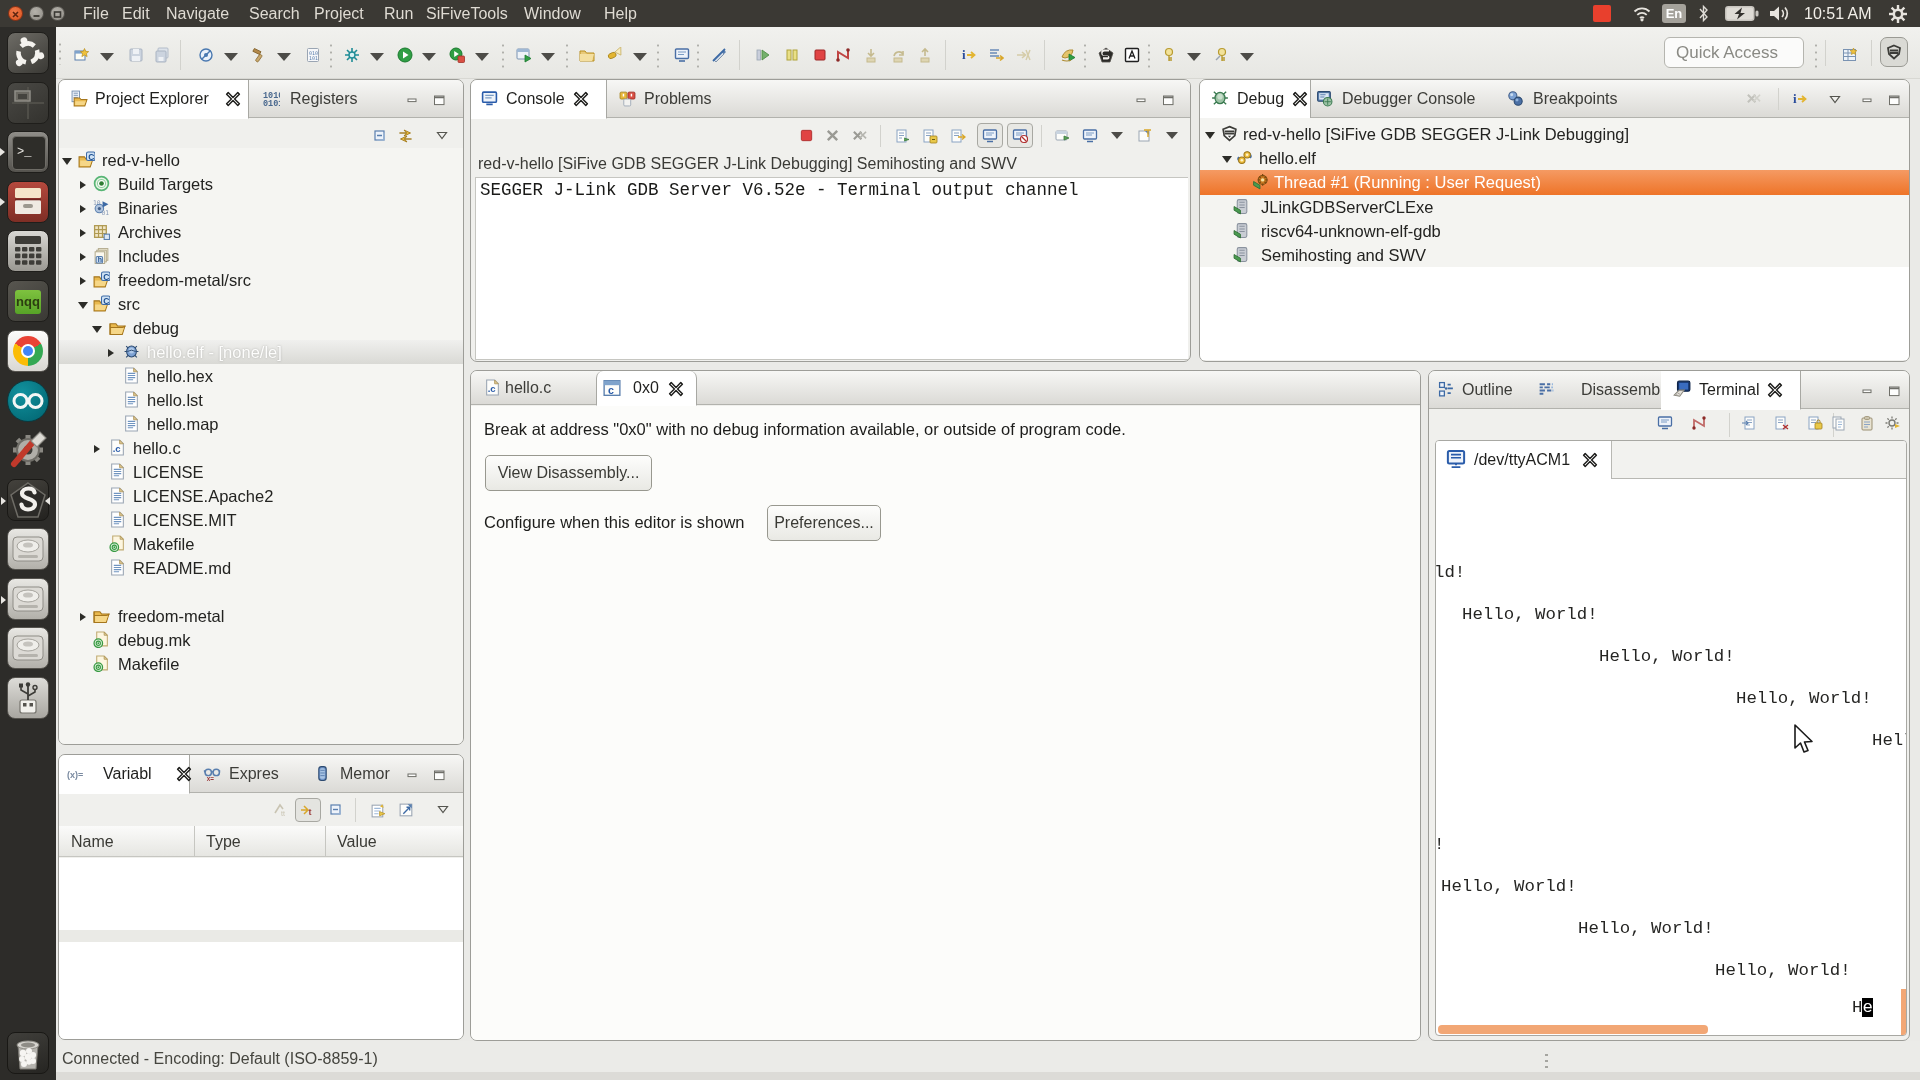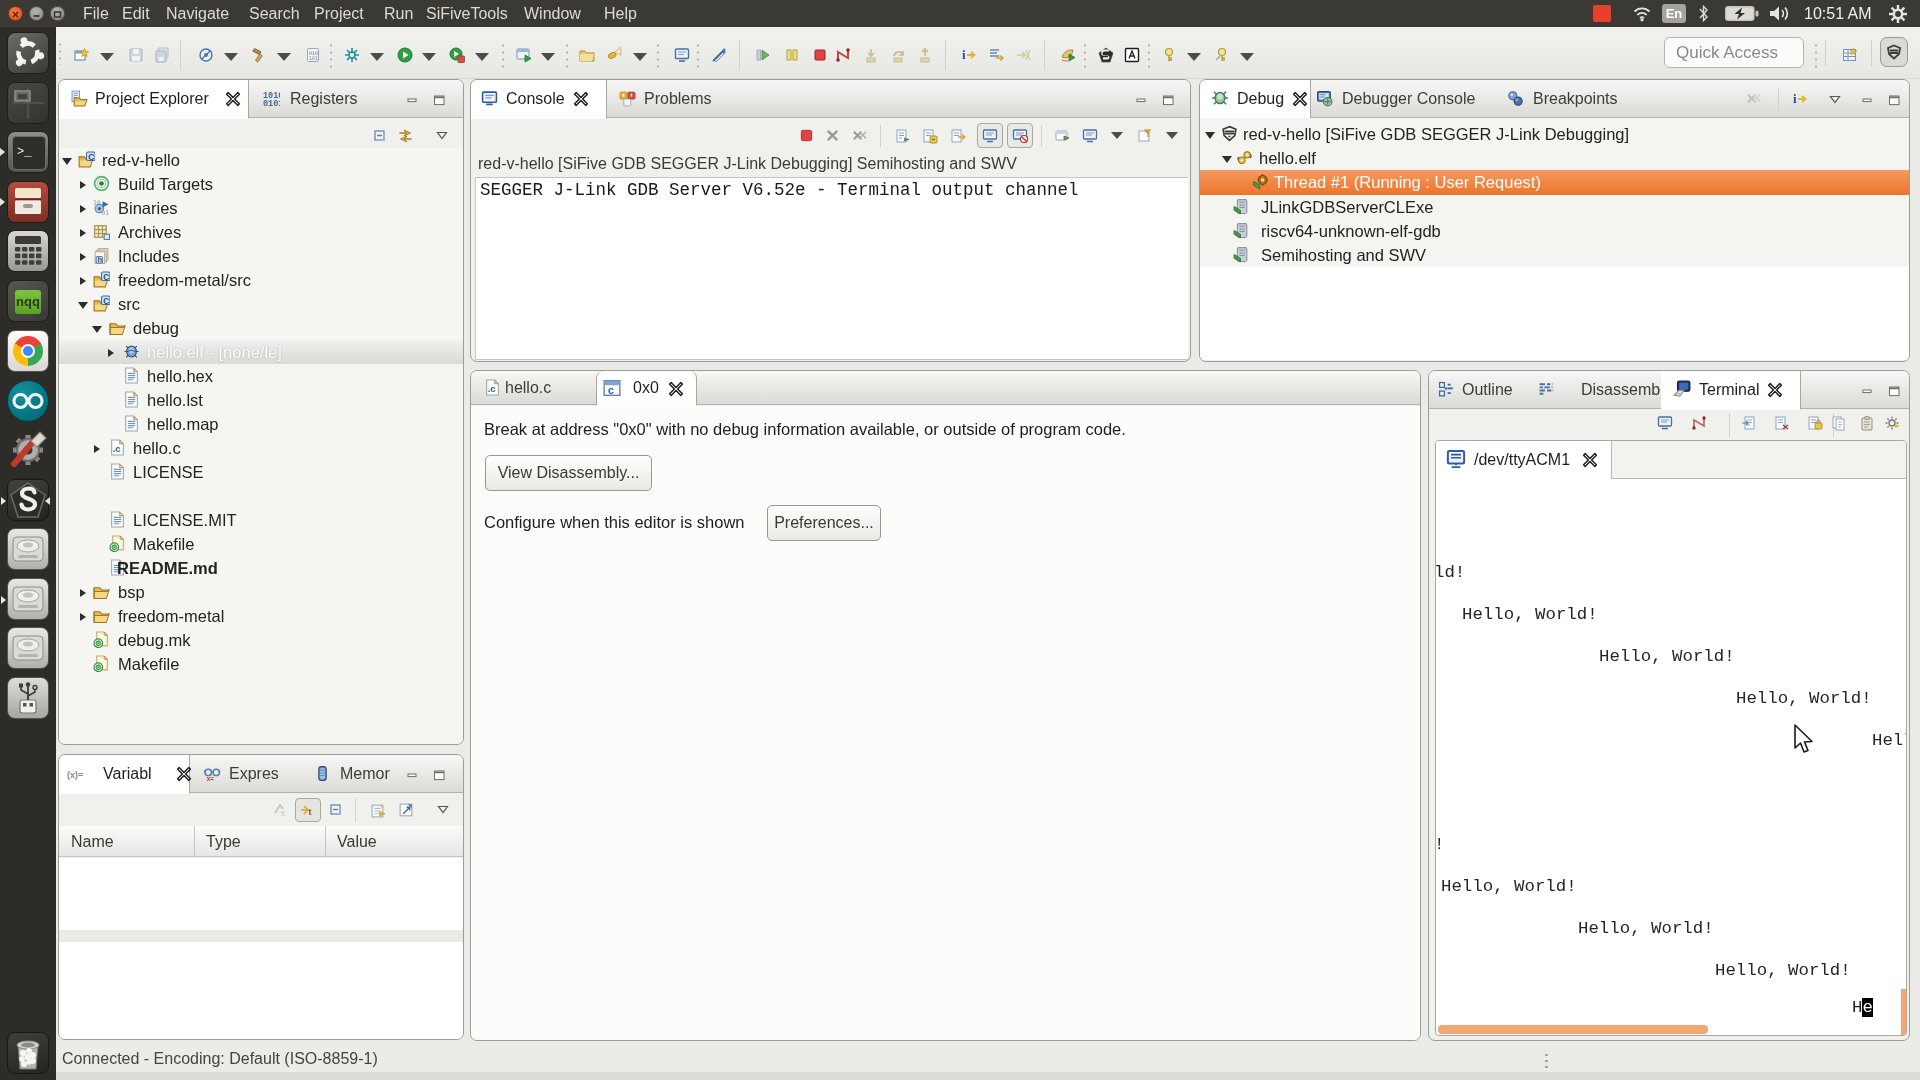--- a/index.html
+++ b/index.html
@@ -695,44 +695,43 @@
           <use href="#s-cdoc"></use>
         </svg>
         <div class="lb" style="left:74px;">hello.c</div>
       </div>
 <div class="row" style="top:312px">
         <svg class="ic" style="left:50px" viewBox="0 0 16 16">
           <use href="#s-doc"></use>
         </svg>
         <div class="lb" style="left:74px;">LICENSE</div>
       </div>
+<div class="row" style="top:336px">
+        <svg class="ic" style="left:50px" viewBox="0 0 16 16">
+          <use href="#s-doc"></use>
+        </svg>
+        <div class="lb" style="left:74px;">LICENSE.Apache2</div>
+      </div>
 <div class="row" style="top:360px">
         <svg class="ic" style="left:50px" viewBox="0 0 16 16">
           <use href="#s-doc"></use>
         </svg>
         <div class="lb" style="left:74px;">LICENSE.MIT</div>
       </div>
 <div class="row" style="top:384px">
         <svg class="ic" style="left:50px" viewBox="0 0 16 16">
           <use href="#s-make"></use>
         </svg>
         <div class="lb" style="left:74px;">Makefile</div>
       </div>
 <div class="row" style="top:408px">
         <svg class="ic" style="left:50px" viewBox="0 0 16 16">
           <use href="#s-doc"></use>
         </svg>
-        <div class="lb" style="left:58px;font-weight:bold;">README.md</div>
-      </div>
-<div class="row" style="top:432px">
-        <div class="arr" style="left:21px"></div>
-        <svg class="ic" style="left:34px" viewBox="0 0 16 16">
-          <use href="#s-foldero"></use>
-        </svg>
-        <div class="lb" style="left:59px;">bsp</div>
+        <div class="lb" style="left:74px;">README.md</div>
       </div>
 <div class="row" style="top:456px">
         <div class="arr" style="left:21px"></div>
         <svg class="ic" style="left:34px" viewBox="0 0 16 16">
           <use href="#s-foldero"></use>
         </svg>
         <div class="lb" style="left:59px;">freedom-metal</div>
       </div>
 <div class="row" style="top:480px">
         <svg class="ic" style="left:34px" viewBox="0 0 16 16">

